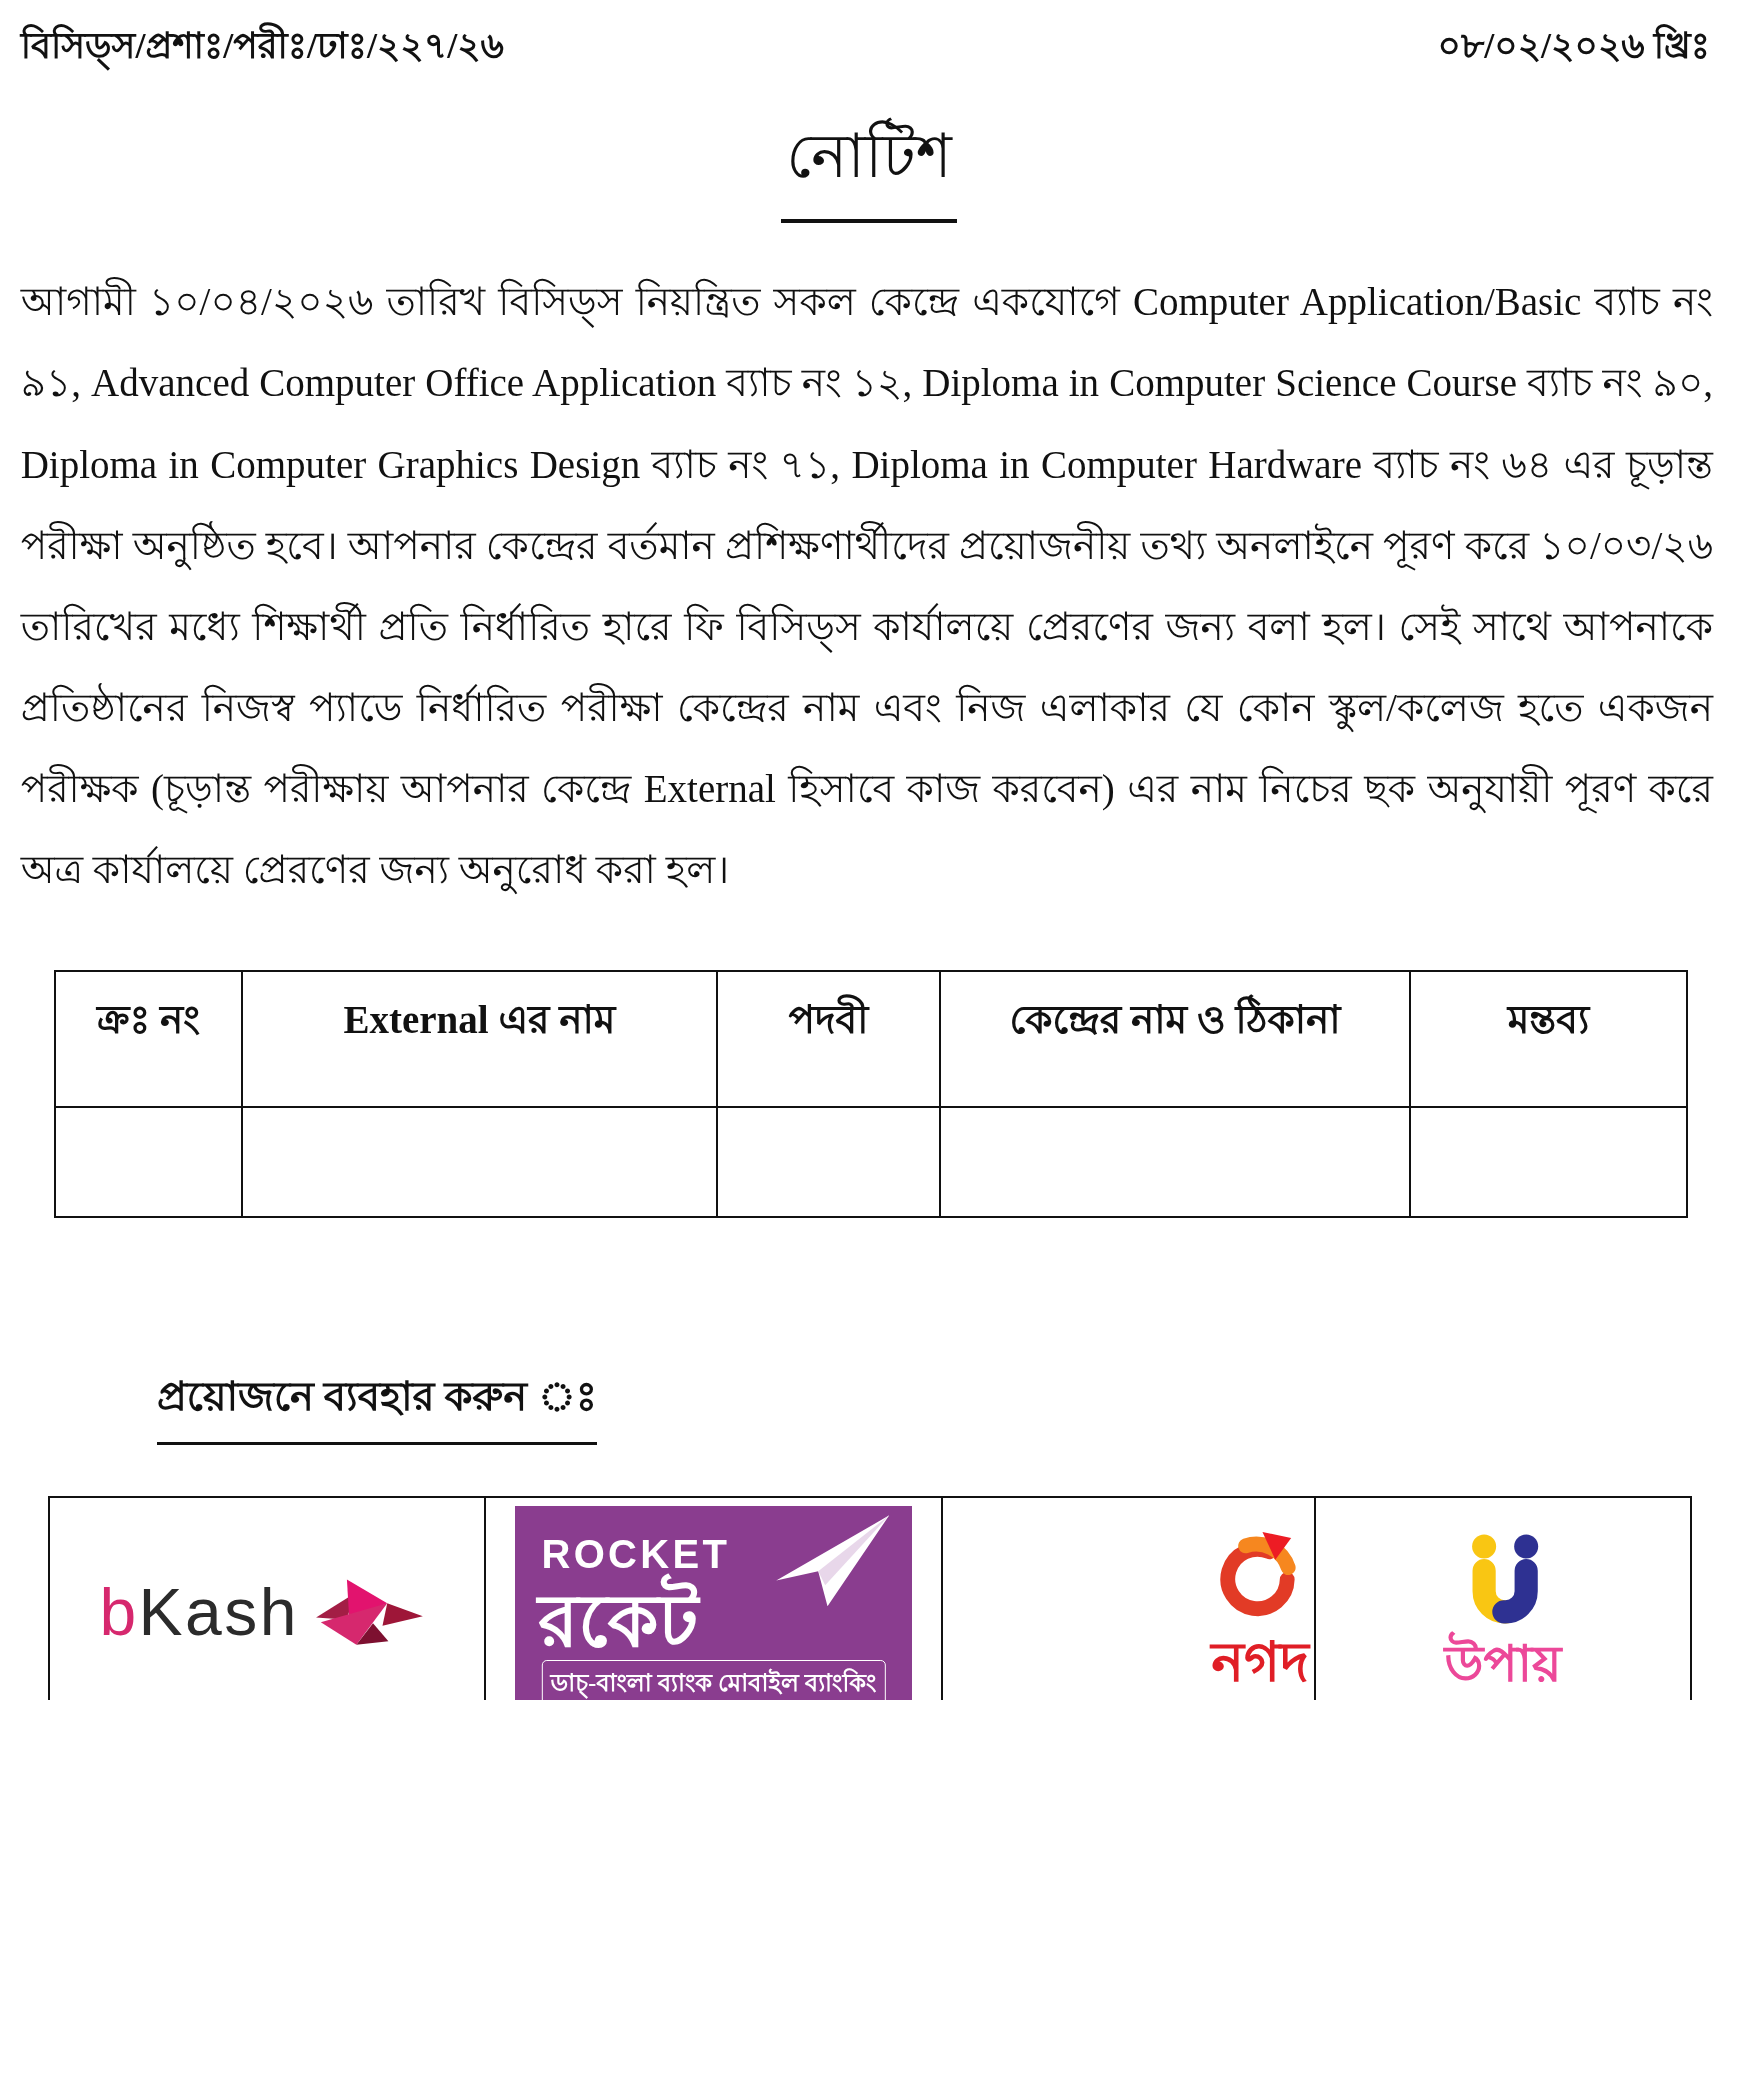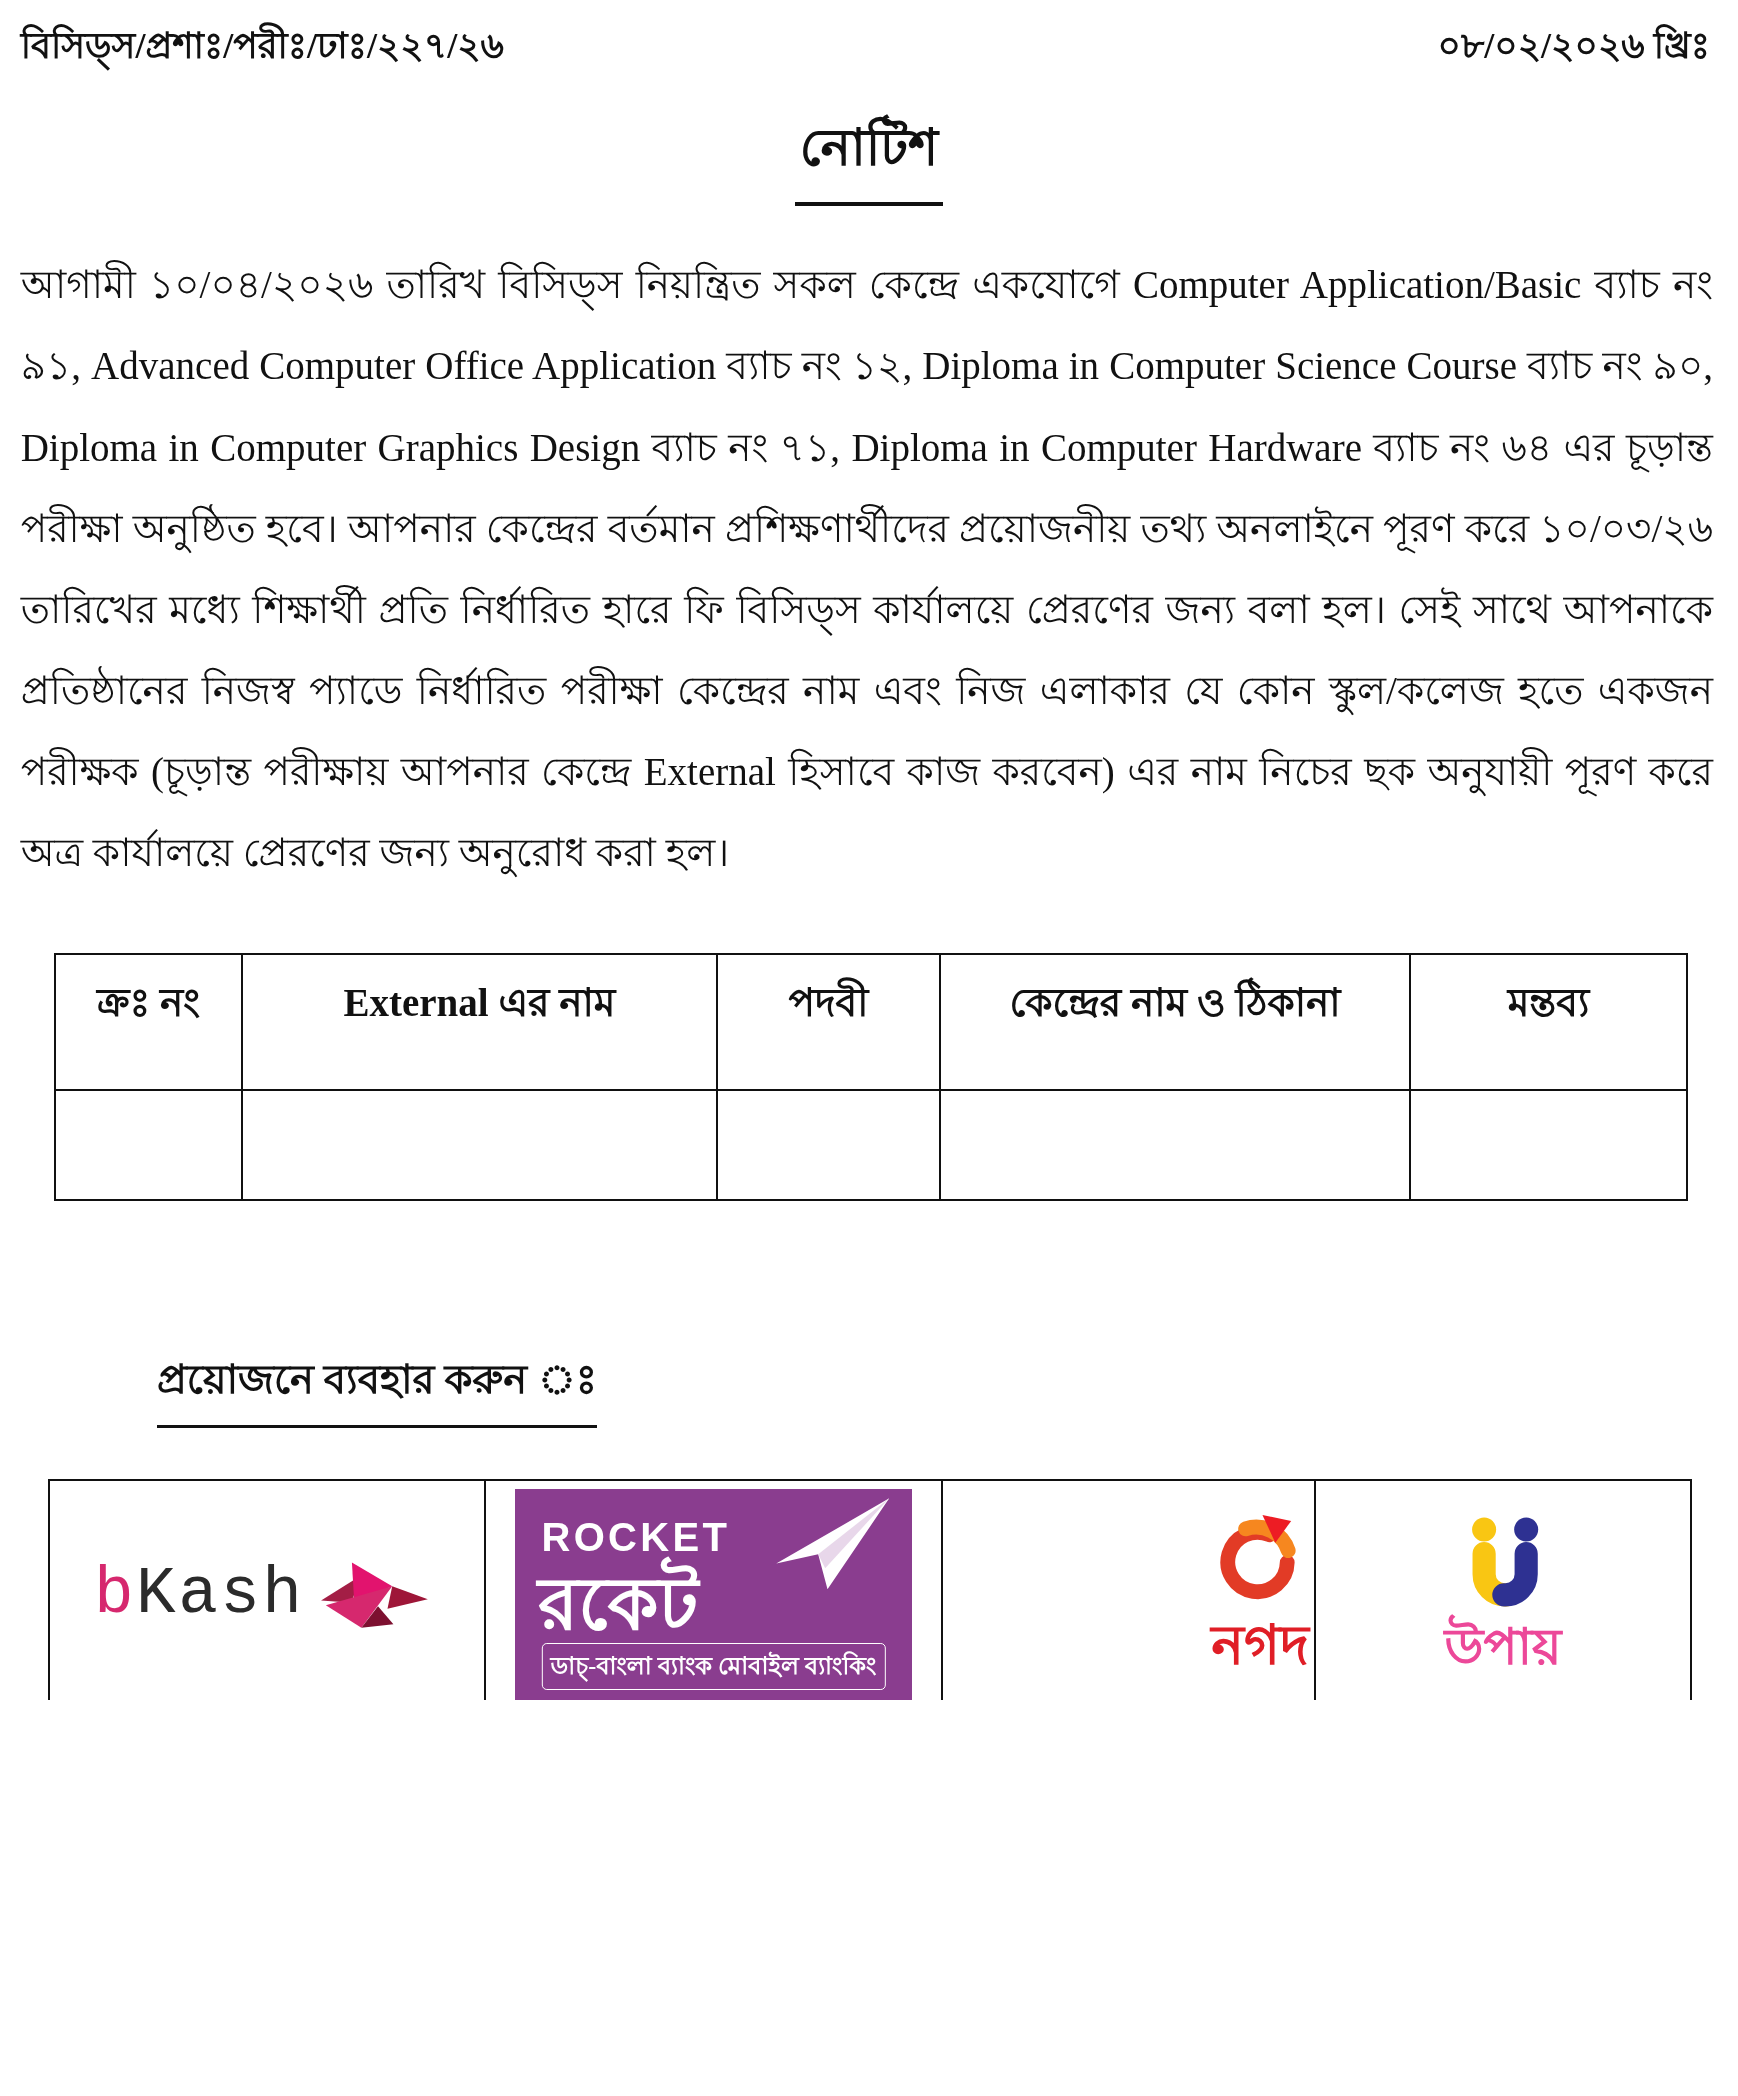--- a/index.html
+++ b/index.html
@@ -10,21 +10,21 @@
   }
   
   .doc-header {
     display:flex; justify-content:space-between; align-items:flex-start;
     padding:18px 28px 0 20.7px; font-size:36px; font-weight:bold;
   }
   .doc-date { font-weight:bold; }
   
   .title-wrap { text-align:center; margin-top:31px; }
   .notice-title {
-    display:inline-block; font-size:51px; font-weight:bold;
+    display:inline-block; font-size:61px; font-weight:normal;
     border-bottom:4.1px solid #111; padding:0 5px 8.3px;
   }
   
   .body-par {
     margin:38px 25px 0 20.7px; font-size:39px; line-height:2.08;
     text-align:justify; text-justify:inter-word;
   }
   
   .ext-table {
     border-collapse:collapse; table-layout:fixed;
@@ -49,21 +49,21 @@
   .pay-table td { border:2.5px solid #111; text-align:center; }
   .pay-table tr.logos td { height:229px; vertical-align:middle; padding:5px; }
   .pay-table tr.numbers td {
     height:141px; vertical-align:top; padding-top:13.2px;
     font-size:41px; font-weight:bold; letter-spacing:1.7px; border-bottom:5px solid #111;
   }
   .num-line { display:block; line-height:1.55; }
   
   .bkash-logo { display:flex; align-items:center; justify-content:center; gap:11.6px; }
   .bkash-text {
-    font-family:Liberation Mono, monospace; font-size:66px; letter-spacing:2.5px;
+    font-family:Liberation Sans, sans-serif; font-size:66px; letter-spacing:2.5px;
     color:#2b2b2b; font-weight:500;
   }
   .bkash-b { color:#d6286e; }
   
   .rocket-box {
     width:397px; height:211px; background:#8a3d8f; margin:0 auto;
     position:relative; color:#fff; overflow:hidden;
   }
   .rocket-en {
     position:absolute; left:26.5px; top:26px;

